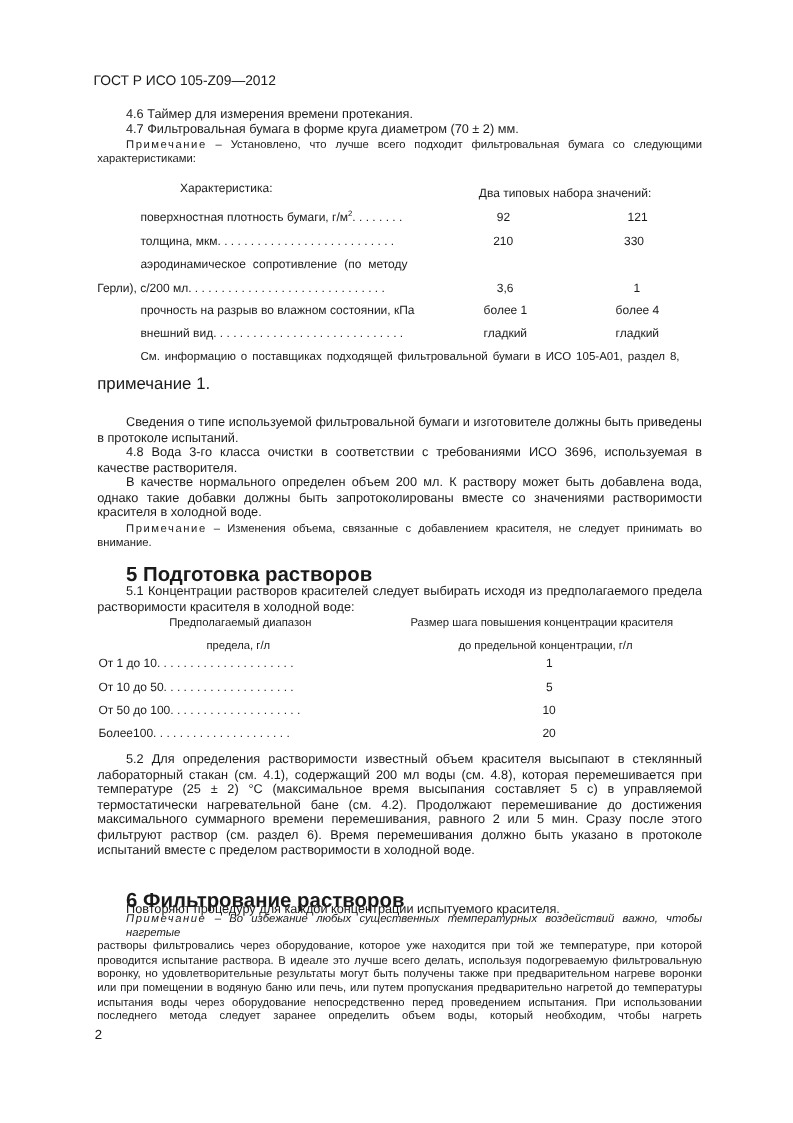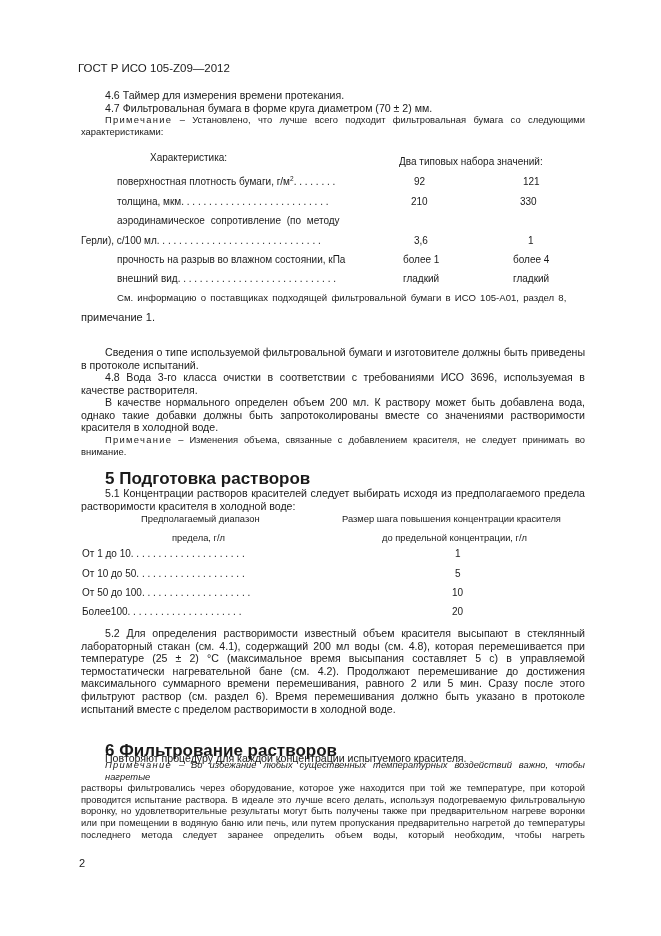--- a/index.html
+++ b/index.html
@@ -34,34 +34,34 @@
 
   <div class="row" style="left:117px;top:176px;"><span>поверхностная плотность бумаги, г/м</span><sup>2</sup><span>. . . . . . . .</span></div>
   <div class="row" style="left:414px;top:176px;">92</div>
   <div class="row" style="left:523px;top:176px;">121</div>
 
   <div class="row" style="left:117px;top:196px;"><span>толщина, мкм</span><span>. . . . . . . . . . . . . . . . . . . . . . . . . . .</span></div>
   <div class="row" style="left:411px;top:196px;">210</div>
   <div class="row" style="left:520px;top:196px;">330</div>
 
   <div class="row" style="left:117px;top:215px;word-spacing:3px;">аэродинамическое сопротивление (по методу</div>
-  <div class="row" style="left:81px;top:235px;"><span>Герли), с/100 мл</span><span>. . . . . . . . . . . . . . . . . . . . . . . . . . . . . .</span></div>
+  <div class="row" style="left:81px;top:235px;"><span>Герли), с/200 мл</span><span>. . . . . . . . . . . . . . . . . . . . . . . . . . . . . .</span></div>
   <div class="row" style="left:414px;top:235px;">3,6</div>
   <div class="row" style="left:528px;top:235px;">1</div>
 
   <div class="row" style="left:117px;top:254px;">прочность на разрыв во влажном состоянии, кПа</div>
   <div class="row" style="left:403px;top:254px;">более 1</div>
   <div class="row" style="left:513px;top:254px;">более 4</div>
 
   <div class="row" style="left:117px;top:273px;"><span>внешний вид</span><span>. . . . . . . . . . . . . . . . . . . . . . . . . . . . .</span></div>
   <div class="row" style="left:403px;top:273px;">гладкий</div>
   <div class="row" style="left:513px;top:273px;">гладкий</div>
 
   <div class="row" style="left:117px;top:292px;font-size:9.6px;word-spacing:1.5px;">См. информацию о поставщиках подходящей фильтровальной бумаги в  ИСО 105-A01, раздел 8,</div>
-  <div class="row" style="left:81px;top:311px;font-size:11px;">примечание 1.</div>
+  <div class="row" style="left:81px;top:311px;font-size:14px;">примечание 1.</div>
 </div>
 
 <div class="p" style="top:346px;">
   <div class="lastjust" style="padding-left:24px;">Сведения о типе используемой фильтровальной бумаги и изготовителе должны быть приведены</div>
   <div>в протоколе испытаний.</div>
 </div>
 <div class="p" style="top:371px;">
   <div class="lastjust" style="padding-left:24px;">4.8 Вода 3-го класса очистки в соответствии с требованиями ИСО 3696, используемая в</div>
   <div>качестве растворителя.</div>
 </div>
@@ -108,16 +108,17 @@
 </div>
 <div class="abs" style="left:105px;top:715px;font-size:10.6px;margin-top:37px;">Повторяют процедуру для каждой концентрации испытуемого красителя.</div>
 
 <div class="h2" style="top:741px;">6 Фильтрование растворов</div>
 <div class="p note" style="top:759px;">
   <div class="lastjust" style="padding-left:24px;font-style:italic;"><span class="sp">Примечание</span> <span>– Во избежание любых существенных температурных воздействий важно, чтобы нагретые</span></div>
   <div class="lastjust">растворы фильтровались через оборудование, которое уже находится при той же температуре, при которой</div>
   <div class="lastjust">проводится испытание раствора. В идеале это лучше всего делать, используя подогреваемую фильтровальную</div>
   <div class="lastjust">воронку, но удовлетворительные результаты могут быть получены также при предварительном нагреве воронки</div>
   <div class="lastjust">или при помещении в водяную баню или печь, или путем пропускания предварительно нагретой до температуры</div>
+  <div class="lastjust">испытания воды через оборудование непосредственно перед проведением испытания. При использовании</div>
   <div class="lastjust">последнего метода следует заранее определить объем воды, который необходим, чтобы нагреть</div>
 </div>
 
 <div class="abs" style="left:79px;top:857px;font-size:11px;">2</div>
 
 </body></html>

